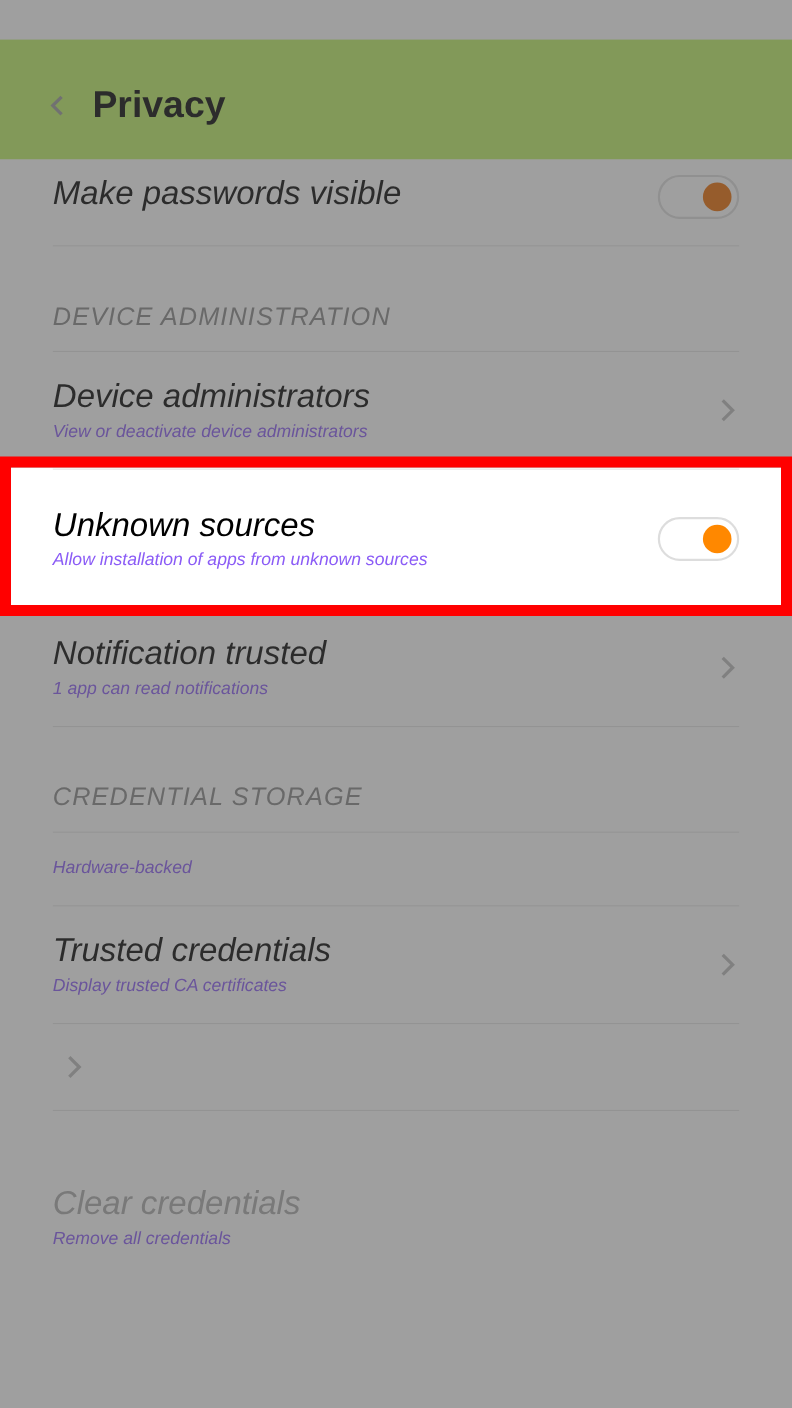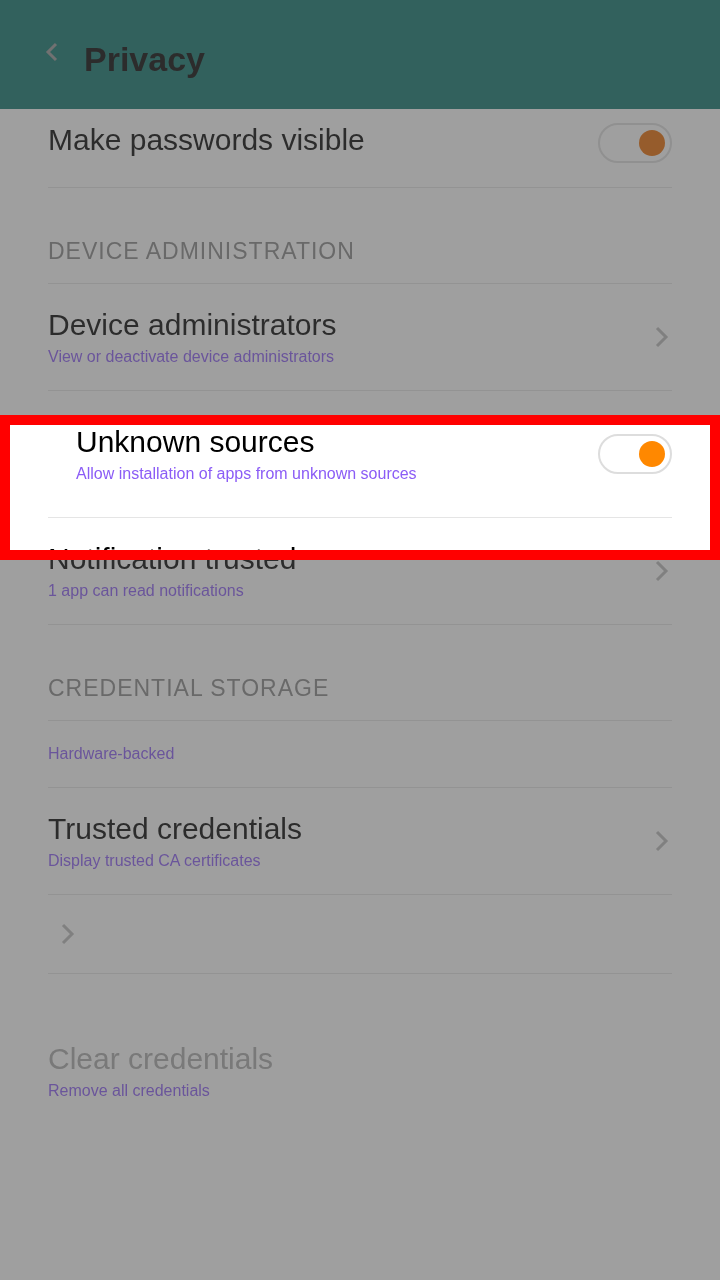--- a/index.html
+++ b/index.html
@@ -10,41 +10,43 @@
     }
     body {
       width: 720px;
       height: 1280px;
       background: #fff;
       position: relative;
       overflow: hidden;
     }
     .header {
       display: flex;
-      align-items: flex-start;
+      align-items: center;
       padding: 40px 30px 30px 40px;
-      background: #0f766e;
+      background: #bef264;
+      margin-top: 36px;
     }
     .back-icon {
       width: 24px;
       height: 24px;
       margin-right: 20px;
     }
     .back-icon svg {
       stroke: #999;
       stroke-width: 3;
       fill: none;
     }
     .header-title {
       font-size: 34px;
       font-weight: 700;
       color: #000;
     }
     .content {
       background: #fff;
+      font-style: italic;
     }
     .item {
       padding: 24px 48px;
       display: flex;
       align-items: center;
       justify-content: space-between;
       position: relative;
     }
     .item-text {
       flex: 1;
@@ -120,21 +122,20 @@
     .dim-top {
       top: 0;
       height: 425px;
     }
     .dim-bottom {
       top: 550px;
       bottom: 0;
     }
     .item-highlighted {
       padding: 34px 48px 34px 48px;
-      margin-left: 28px;
     }
     .toggle-highlighted .toggle-knob {
       background: #ff8800;
     }
     .first-item {
       padding-top: 14px;
     }
     .storage-item .item-title {
       font-weight: 400;
     }

